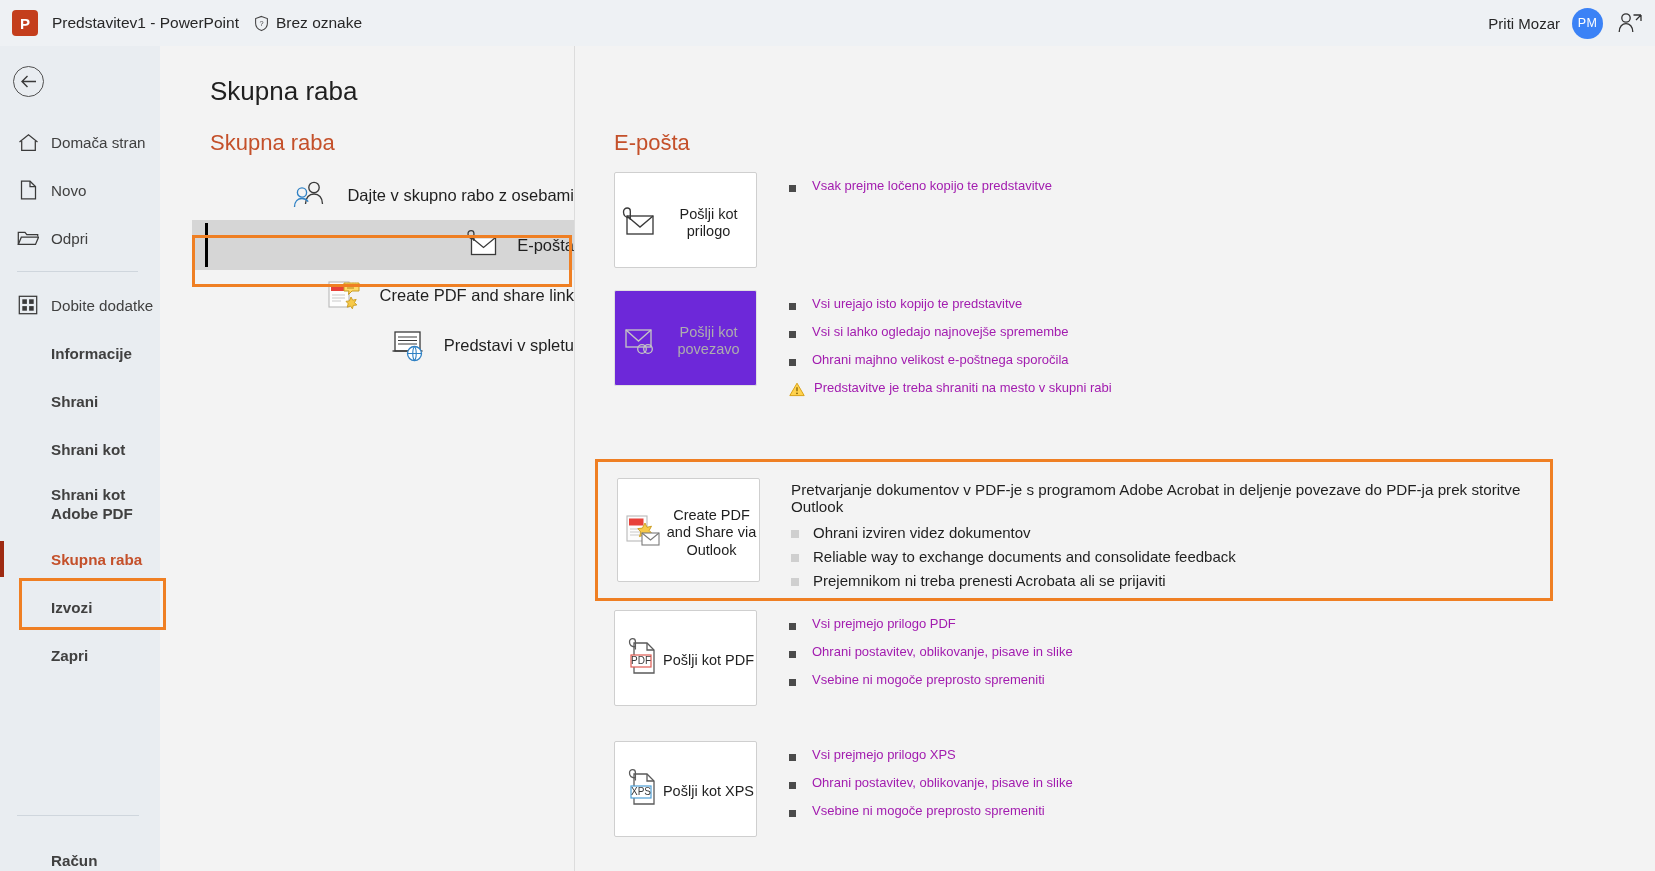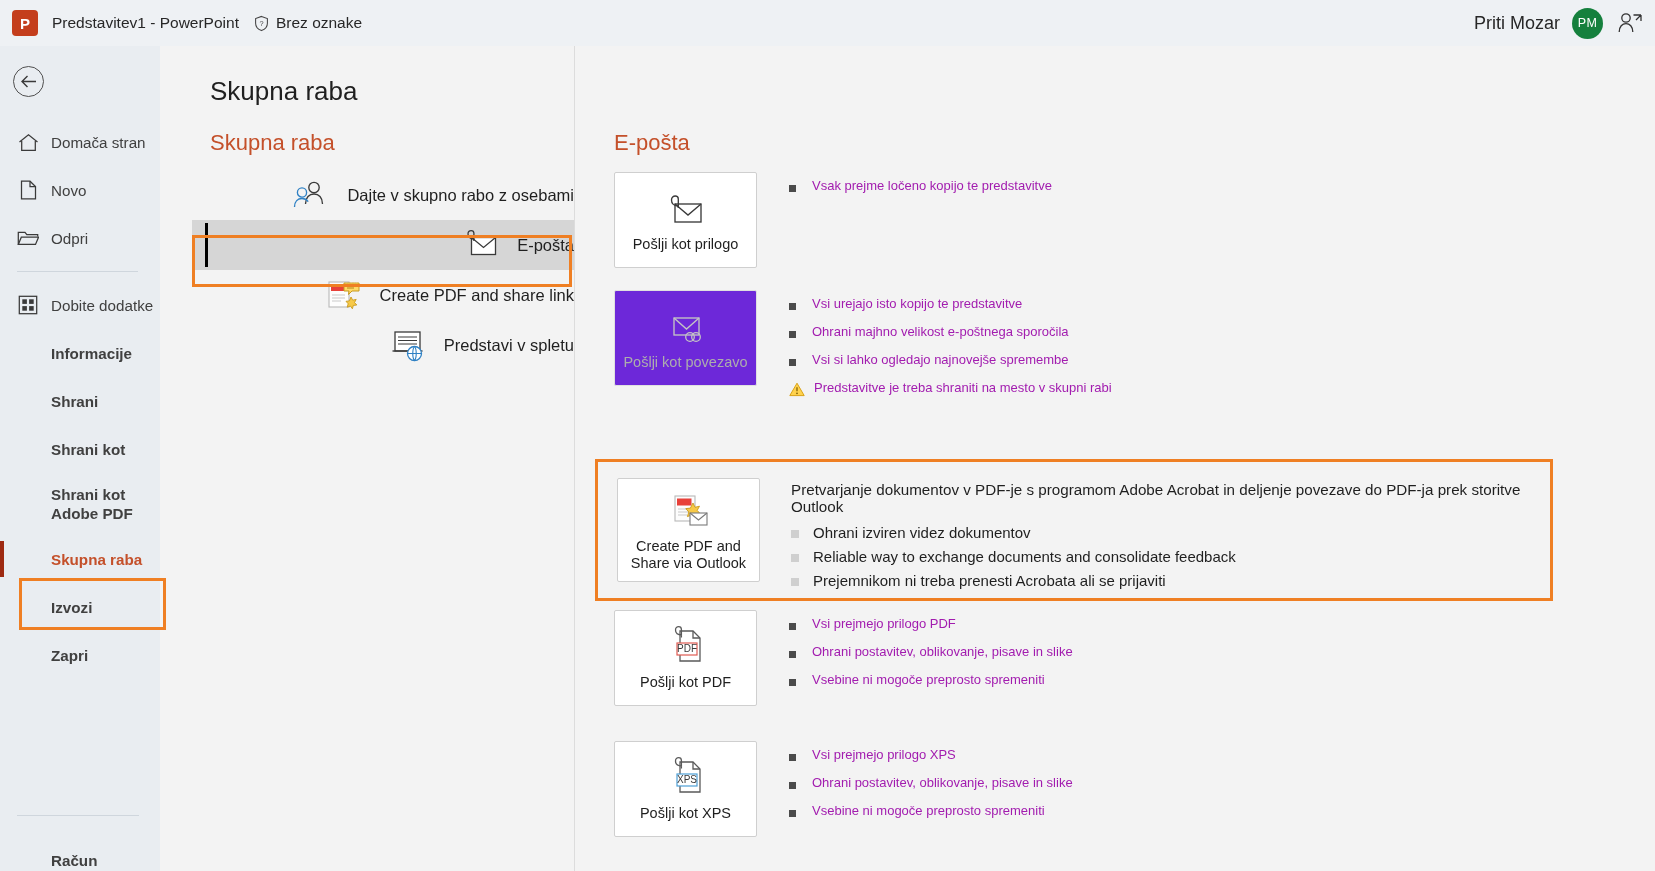--- a/index.html
+++ b/index.html
@@ -28,24 +28,24 @@
     white-space: nowrap;
   }
   .sensitivity {
     margin-left: 14px; display: flex; align-items: center; gap: 6px;
     font-size: 15.5px; color: #272727; white-space: nowrap;
   }
   .titlebar-right {
     position: absolute; right: 0; top: 0; height: 46px;
     display: flex; align-items: center; gap: 12px; padding-right: 10px;
   }
-  .user-name { font-size: 18px; color: #272727; white-space: nowrap; margin-left: 8px; }
+  .user-name { font-size: 15px; color: #272727; white-space: nowrap; margin-left: 8px; }
   .avatar {
     width: 31px; height: 31px; border-radius: 50%;
-    background: #15803d; color: #fff;
+    background: #3b82f6; color: #fff;
     display: flex; align-items: center; justify-content: center;
     font-size: 12.5px; letter-spacing: .3px;
   }
   .share-person { width: 30px; height: 30px; display:flex; align-items:center; justify-content:center; }
 
   
   .leftnav {
     position: absolute; top: 46px; left: 0; width: 160px; height: 825px;
     background: #e9edf1;
   }
@@ -112,21 +112,21 @@
   .vsep { position: absolute; left: 574px; top: 46px; width: 1px; height: 825px; background: #dcdcdc; }
 
   
   .rightcol { position: absolute; top: 130px; left: 614px; width: 1020px; }
   .right-heading { font-size: 22px; color: #c4502a; margin-bottom: 16px; }
 
   .email-row { display: flex; align-items: flex-start; margin-bottom: 14px; }
   .tile {
     width: 143px; height: 96px; background: #fff;
     border: 1px solid #cfcfcf; border-radius: 2px;
-    display: flex; flex-direction: column; align-items: center; justify-content: center;
+    display: flex; flex-direction: row; align-items: center; justify-content: center;
     cursor: pointer; flex: 0 0 143px;
   }
   .tile .tile-icon { height: 44px; display: flex; align-items: flex-end; justify-content: center; }
   .tile .tile-label {
     margin-top: 6px; font-size: 14.5px; color: #1f1f1f; text-align: center; line-height: 1.18;
   }
   .tile.disabled { background: #6d28d9; border-color: #e0e0e0; }
   .tile.disabled .tile-label { color: #adadad; }
 
   .bullets { margin-left: 32px; padding-top: 6px; }
@@ -368,25 +368,25 @@
         </div>
         <div class="tile-label">Pošlji kot povezavo</div>
       </div>
       <div class="bullets">
         <div class="bullet">
           <span class="bsq"></span>
           <span class="btext">Vsi urejajo isto kopijo te predstavitve</span>
         </div>
         <div class="bullet">
           <span class="bsq"></span>
+          <span class="btext">Vsi si lahko ogledajo najnovejše spremembe</span>
+        </div>
+        <div class="bullet">
+          <span class="bsq"></span>
           <span class="btext">Ohrani majhno velikost e-poštnega sporočila</span>
-        </div>
-        <div class="bullet">
-          <span class="bsq"></span>
-          <span class="btext">Vsi si lahko ogledajo najnovejše spremembe</span>
         </div>
         <div class="bullet warn" style="margin-top:10px;">
           <span class="bsq">
             <svg width="16" height="15" viewBox="0 0 16 15">
               <path d="M8 1.2 L15.2 13.6 H0.8 Z" fill="#ffd24d" stroke="#d9a218" stroke-width="1"></path>
               <path d="M8 5.3 V9.3" stroke="#7a5a00" stroke-width="1.2"></path>
               <circle cx="8" cy="11.3" r=".85" fill="#7a5a00"></circle>
             </svg>
           </span>
           <span class="btext">Predstavitve je treba shraniti na mesto v skupni rabi</span>

